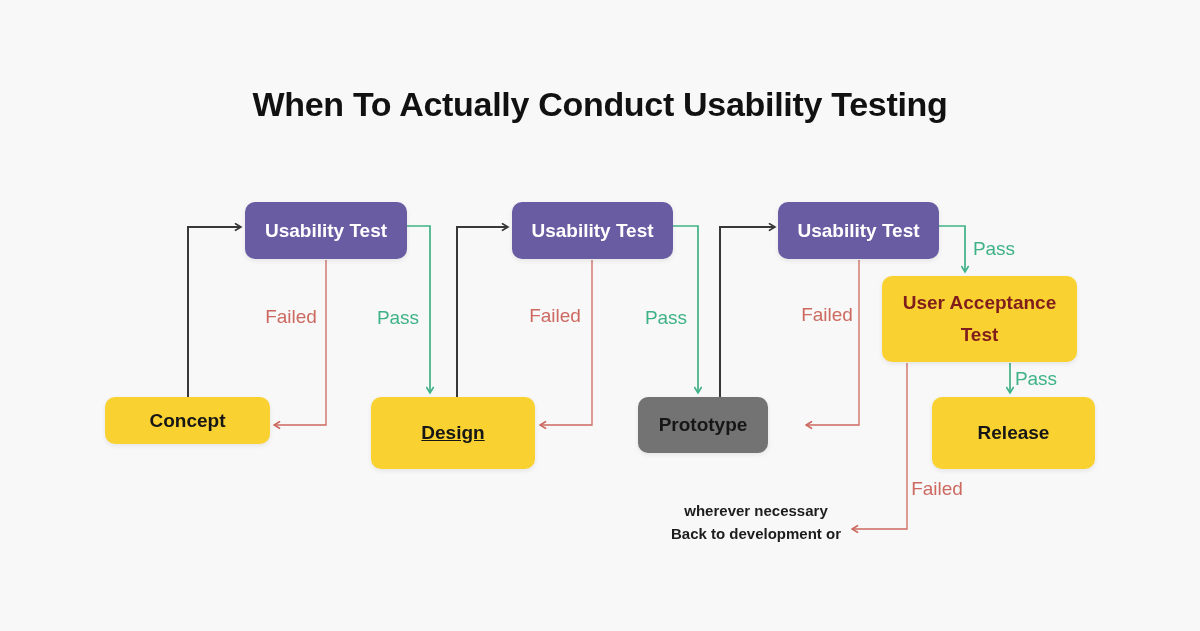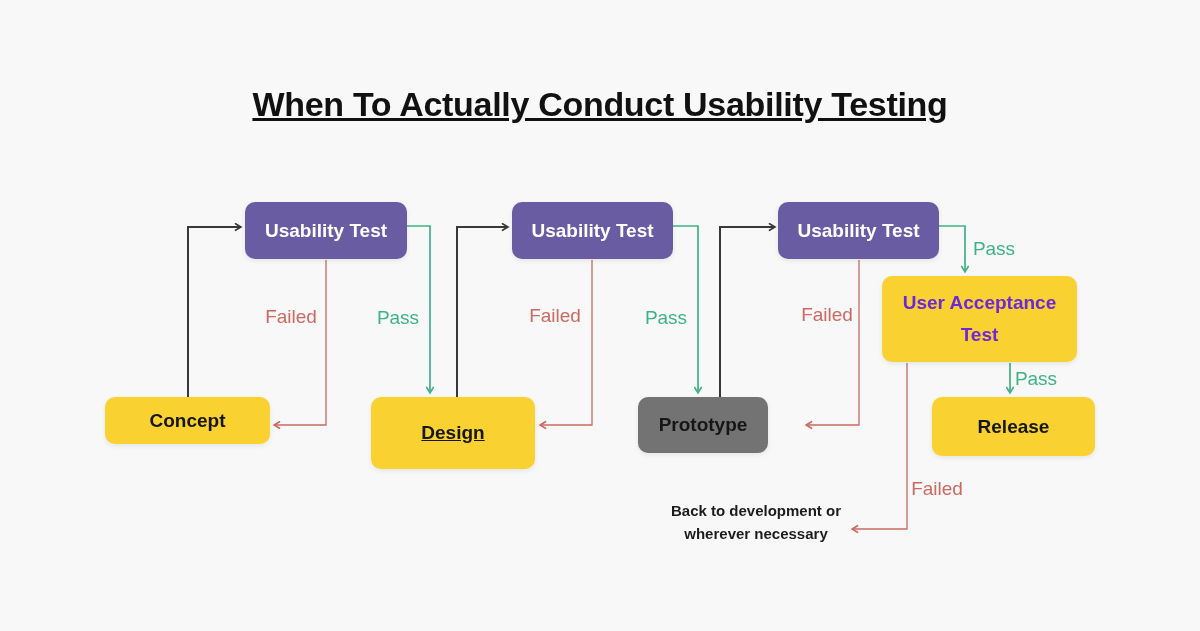--- a/index.html
+++ b/index.html
@@ -48,21 +48,21 @@
     text-align: center;
     font-size: 15px;
     font-weight: 600;
     line-height: 23px;
   }
 </style>
 </head>
 <body>
 
 <div id="canvas" style="background: rgb(248, 248, 248);">
-  <div class="diagram-title" style="color: rgb(17, 17, 17); text-decoration: underline;">When To Actually Conduct Usability Testing</div>
+  <div class="diagram-title" style="color: rgb(17, 17, 17);">When To Actually Conduct Usability Testing</div>
   <svg id="edges-svg" width="1200" height="631">
       <defs>
         <marker id="arrow-black" viewBox="0 0 9 9" refX="7.5" refY="4.5" markerWidth="9" markerHeight="9" orient="auto" markerUnits="userSpaceOnUse">
           <path d="M2,1.2 L7.5,4.5 L2,7.8" fill="none" stroke="#383838" stroke-width="1.6" stroke-linecap="round"></path>
         </marker>
         <marker id="arrow-green" viewBox="0 0 9 9" refX="7.5" refY="4.5" markerWidth="9" markerHeight="9" orient="auto" markerUnits="userSpaceOnUse">
           <path d="M2,1.2 L7.5,4.5 L2,7.8" fill="none" stroke="#3fb287" stroke-width="1.6" stroke-linecap="round"></path>
         </marker>
         <marker id="arrow-red" viewBox="0 0 9 9" refX="7.5" refY="4.5" markerWidth="9" markerHeight="9" orient="auto" markerUnits="userSpaceOnUse">
           <path d="M2,1.2 L7.5,4.5 L2,7.8" fill="none" stroke="#cc6960" stroke-width="1.6" stroke-linecap="round"></path>
@@ -80,30 +80,30 @@
       <polyline points="1010,363 1010,393" fill="none" stroke="#3fb287" stroke-width="1.7" marker-end="url(#arrow-green)"></polyline>
       <polyline points="907,363 907,529 852,529" fill="none" stroke="#cc6960" stroke-width="1.3" marker-end="url(#arrow-red)"></polyline>
     </svg>
   <div id="nodes">
       <div class="node test" style="left: 245px; top: 202px; width: 162px; height: 57px; background: rgb(105, 92, 163); color: rgb(255, 255, 255);">Usability Test</div>
       <div class="node test" style="left: 512px; top: 202px; width: 161px; height: 57px; background: rgb(105, 92, 163); color: rgb(255, 255, 255);">Usability Test</div>
       <div class="node test" style="left: 778px; top: 202px; width: 161px; height: 57px; background: rgb(105, 92, 163); color: rgb(255, 255, 255);">Usability Test</div>
       <div class="node stage" style="left: 105px; top: 397px; width: 165px; height: 47px; background: rgb(249, 210, 49); color: rgb(22, 22, 22);">Concept</div>
       <div class="node stage" style="left: 371px; top: 397px; width: 164px; height: 72px; background: rgb(249, 210, 49); color: rgb(22, 22, 22); text-decoration: underline;">Design</div>
       <div class="node stage" style="left: 638px; top: 397px; width: 130px; height: 56px; background: #737373; color: rgb(22, 22, 22);">Prototype</div>
-      <div class="node stage" style="left: 882px; top: 276px; width: 195px; height: 86px; background: rgb(249, 210, 49); color: #6d28d9;">User Acceptance Test</div>
-      <div class="node stage" style="left: 932px; top: 397px; width: 163px; height: 59px; background: rgb(249, 210, 49); color: rgb(22, 22, 22);">Release</div>
+      <div class="node stage" style="left: 882px; top: 276px; width: 195px; height: 86px; background: rgb(249, 210, 49); color: #7f1d1d;">User Acceptance Test</div>
+      <div class="node stage" style="left: 932px; top: 397px; width: 163px; height: 72px; background: rgb(249, 210, 49); color: rgb(22, 22, 22);">Release</div>
     </div>
   <div id="labels">
       <div class="edge-label" style="left: 291px; top: 317px; color: rgb(204, 105, 96);">Failed</div>
       <div class="edge-label" style="left: 398px; top: 318px; color: rgb(63, 178, 135);">Pass</div>
       <div class="edge-label" style="left: 555px; top: 316px; color: rgb(204, 105, 96);">Failed</div>
       <div class="edge-label" style="left: 666px; top: 318px; color: rgb(63, 178, 135);">Pass</div>
       <div class="edge-label" style="left: 827px; top: 315px; color: rgb(204, 105, 96);">Failed</div>
       <div class="edge-label" style="left: 994px; top: 249px; color: rgb(63, 178, 135);">Pass</div>
       <div class="edge-label" style="left: 1036px; top: 379px; color: rgb(63, 178, 135);">Pass</div>
       <div class="edge-label" style="left: 937px; top: 489px; color: rgb(204, 105, 96);">Failed</div>
     </div>
   <div class="note" style="color: rgb(28, 28, 28);">
+    <div>wherever necessary</div>
     <div>Back to development or</div>
-    <div>wherever necessary</div>
   </div>
 </div>
 
 </body></html>

